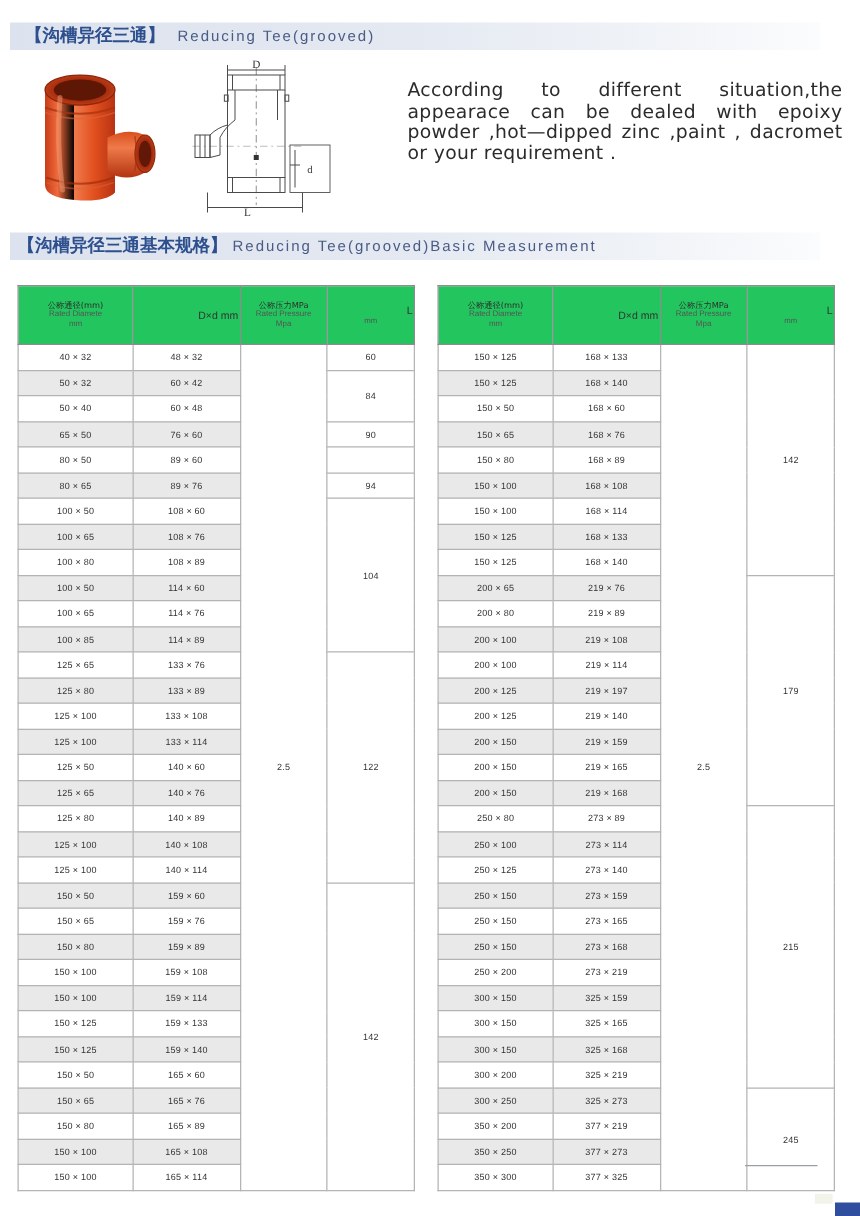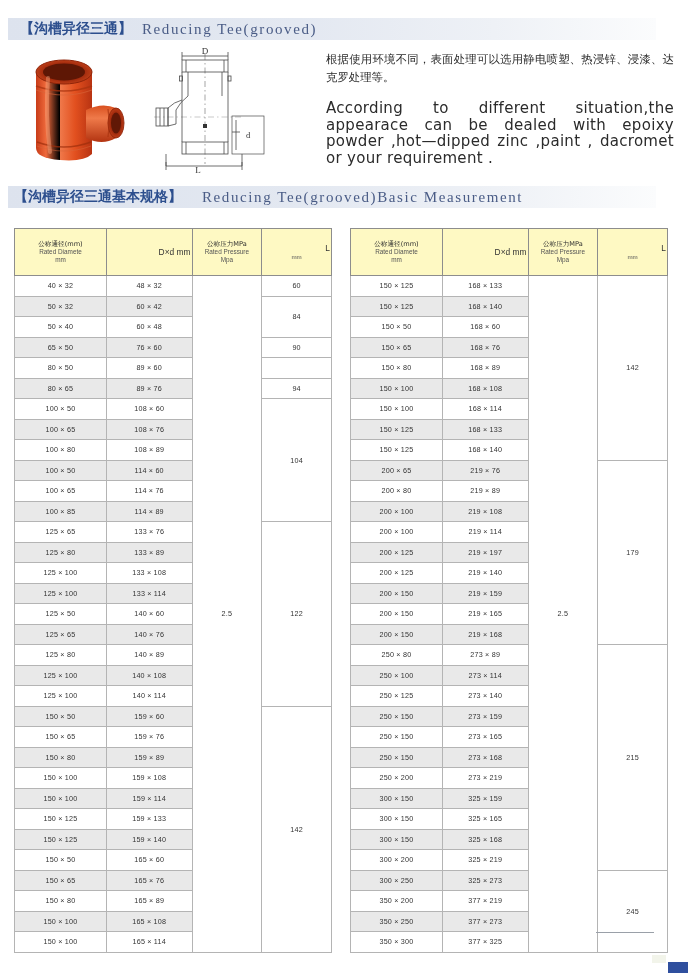--- a/index.html
+++ b/index.html
@@ -30,29 +30,29 @@
   }
   .sec-cn {
     font-family: "DejaVu Sans", sans-serif;
     font-size: 14px;
     font-weight: bold;
     color: #2d4f8e;
     letter-spacing: 0px;
     white-space: nowrap;
   }
   .sec-en {
-    font-family: Liberation Serif, serif;
-    font-size: 15px;
+    font-family: Liberation Sans, sans-serif;
+    font-size: 12px;
     color: #4a5c86;
     letter-spacing: 1.6px;
     margin-left: 10px;
     white-space: nowrap;
   }
   #section-bar-1 { top: 18px; padding-left: 12px; }
-  #section-bar-2 { top: 186px; gap: 16px; }
+  #section-bar-2 { top: 186px; }
   #section-bar-2 .sec-en { margin-left: 4px; }
 
   
   #product-photo {
     position: absolute;
     left: 24px;
     top: 50px;
     width: 126px;
     height: 120px;
   }
@@ -112,21 +112,21 @@
     vertical-align: middle;
     font-size: 7.2px;
     color: #333333;
     padding: 0;
     height: 19.5px;
     line-height: 1.25;
   }
   table.spec thead th {
     border: 1px solid #8d8d8d;
     height: 42px;
-    background: #fef9c3;
+    background: #22c55e;
     font-weight: normal;
     padding: 2px 1px;
   }
   .hdr-cn {
     display: block;
     font-family: "DejaVu Sans", sans-serif;
     font-size: 6.6px;
     color: #2e2e2e;
   }
   .hdr-en {
@@ -284,21 +284,20 @@
     <line x1="90" y1="108" x2="90" y2="120"></line>
   </g>
 
   <rect x="51" y="78" width="4" height="4" fill="#333"></rect>
   <text x="53" y="8" font-family="Liberation Serif, serif" font-size="9" fill="#333" text-anchor="middle">D</text>
   <text x="46" y="127" font-family="Liberation Serif, serif" font-size="9" fill="#333" text-anchor="middle">L</text>
   <text x="96" y="92" font-family="Liberation Serif, serif" font-size="8.5" fill="#333" text-anchor="middle">d</text>
 </svg>
 
 <div id="desc-block">
-  <p class="desc-cn">根据使用环境不同，表面处理可以选用静电喷塑、热浸锌、浸漆、达克罗处理等。</p>
   <p class="desc-en">According to different situation,the appearace can be dealed with epoixy powder ,hot—dipped zinc ,paint , dacromet or your requirement .</p>
 </div>
 
 <div class="section-bar" id="section-bar-2">
   <span class="sec-cn">【沟槽异径三通基本规格】</span>
   <span class="sec-en">Reducing Tee(grooved)Basic Measurement</span>
 </div>
 
 <div class="spec-table-wrap" id="spec-table-left">
   <table class="spec">

